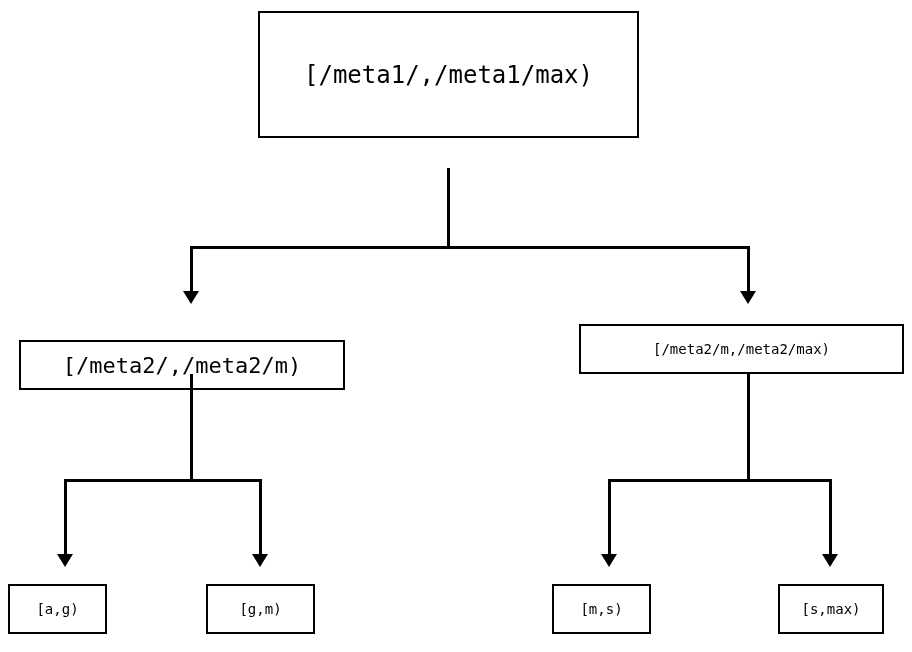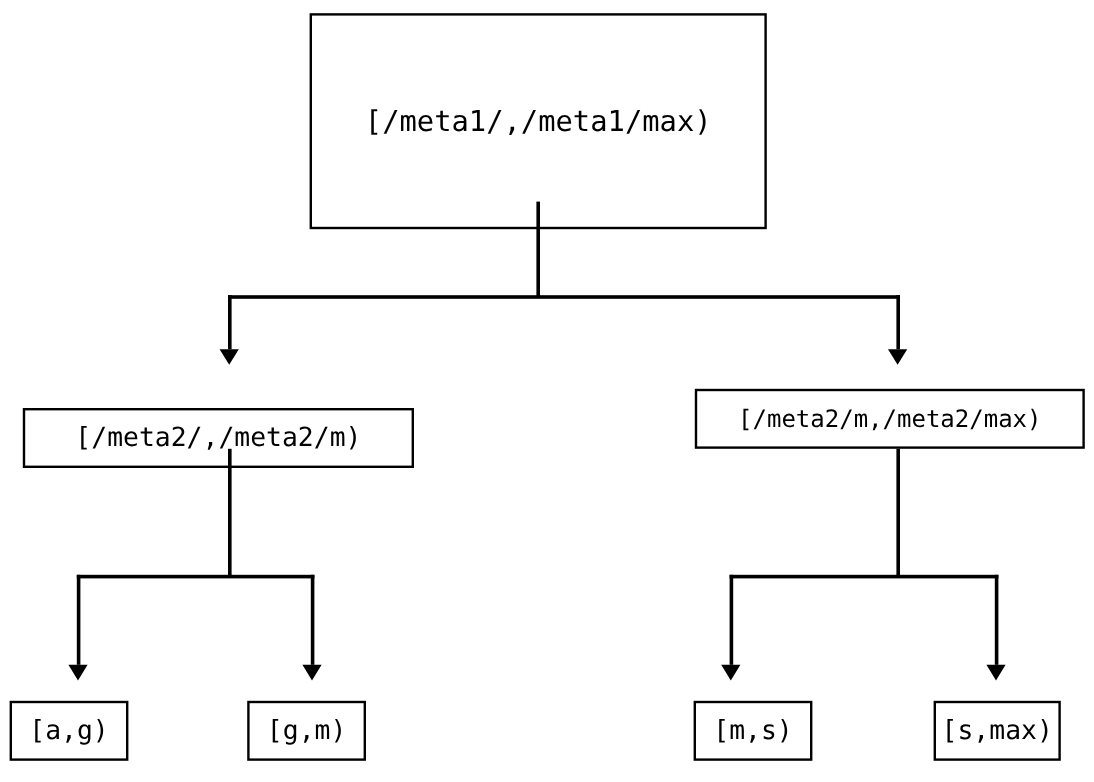--- a/index.html
+++ b/index.html
@@ -28,46 +28,46 @@
     justify-content: center;
     color: #000000;
     font-family: "DejaVu Sans Mono", "Liberation Mono", monospace;
     white-space: nowrap;
     letter-spacing: 0px;
   }
   .node-root {
     left: 258px;
     top: 11px;
     width: 381px;
-    height: 180px;
+    height: 127px;
     font-size: 24px;
   }
   .node-mid-left {
     left: 19px;
     top: 324px;
     width: 326px;
     height: 50px;
     font-size: 22px;
     margin-top: 16px;
   }
   .node-mid-right {
     left: 579px;
     top: 324px;
     width: 325px;
     height: 50px;
-    font-size: 20px;
+    font-size: 14px;
   }
   .node-leaf {
     top: 584px;
     height: 50px;
-    font-size: 22px;
+    font-size: 14px;
   }
   .leaf-ag   { left: 8px;   width: 99px; }
-  .leaf-gm   { left: 206px; width: 99px; }
-  .leaf-ms   { left: 552px; width: 99px; margin-left: 26px; }
+  .leaf-gm   { left: 206px; width: 109px; }
+  .leaf-ms   { left: 552px; width: 99px; }
   .leaf-smax { left: 778px; width: 106px; }
 
   
   .edge-v {
     position: absolute;
     width: 3px;
     background: #000000;
   }
   .edge-h {
     position: absolute;

